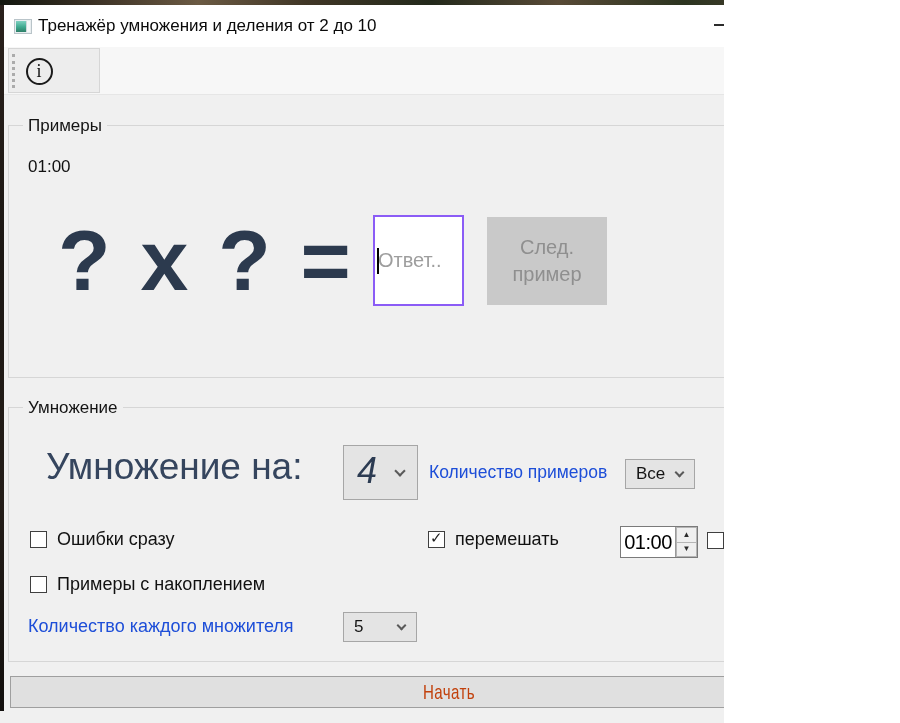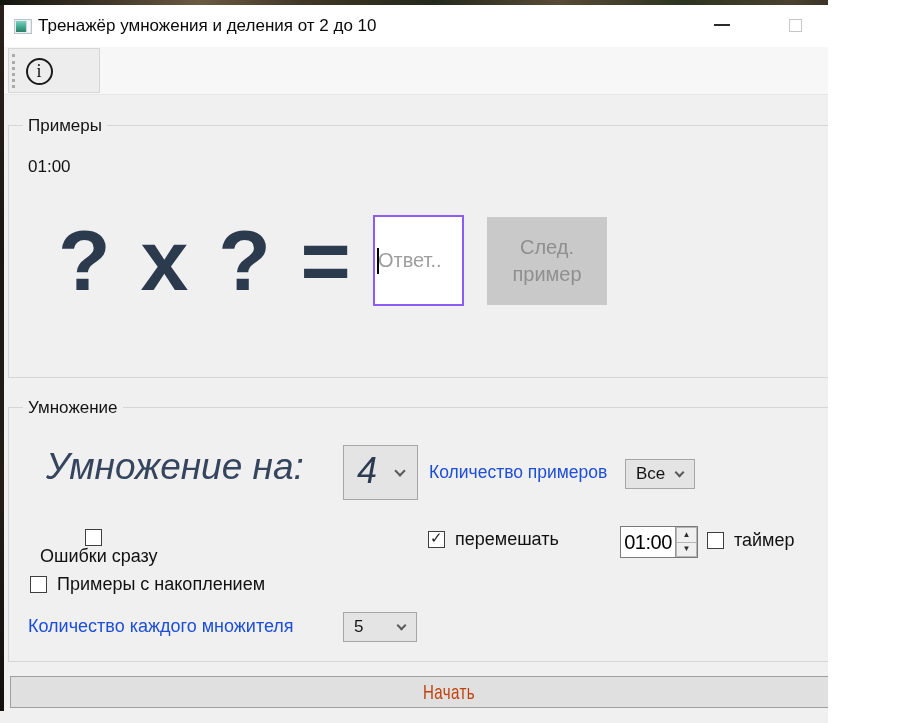--- a/index.html
+++ b/index.html
@@ -1,17 +1,17 @@
 <!DOCTYPE html>
 <html><head>
 <meta charset="utf-8">
 <style>
   * { margin:0; padding:0; box-sizing:border-box; }
   body { font-family:"Liberation Sans", sans-serif; }
-  .screen { position:relative; width:828px; height:723px; background:#f0f0f0; overflow:hidden; font-family:"Liberation Sans", sans-serif; }
+  .screen { position:relative; width:724px; height:723px; background:#f0f0f0; overflow:hidden; font-family:"Liberation Sans", sans-serif; }
 
   
   .desk-top { position:absolute; left:0; top:0; width:900px; height:5px;
     background:linear-gradient(90deg,#13170f 0%,#3a3024 10%,#6b5a43 22%,#403626 34%,#23291b 48%,#584a36 62%,#2c3420 76%,#4a4030 88%,#1a2013 100%); }
   .desk-left { position:absolute; left:0; top:5px; width:4px; height:706px;
     background:linear-gradient(180deg,#2a211c 0%,#1c1713 35%,#241d18 70%,#120f0d 100%); }
 
   .window { position:absolute; left:4px; top:5px; width:896px; height:718px; background:#f0f0f0; }
 
   
@@ -41,21 +41,21 @@
     font-size:86px; font-weight:700; color:#2c3a4e; letter-spacing:1px; word-spacing:4px; white-space:nowrap; }
 
   .answer-input { position:absolute; left:373px; top:215px; width:91px; height:91px; background:#ffffff; border:2px solid #8b5cf6; }
   .answer-placeholder { position:absolute; left:3px; top:0; height:87px; line-height:87px; font-size:20px; color:#9e9e9e; white-space:nowrap; }
   .text-caret { position:absolute; left:2px; top:31px; width:2px; height:26px; background:#000; }
 
   .next-btn { position:absolute; left:487px; top:217px; width:120px; height:88px; background:#c9c9c9; border:none;
     color:#8f8f8f; font-size:20px; line-height:1.35; text-align:center; display:flex; align-items:center; justify-content:center;
     font-family:"Liberation Sans", sans-serif; }
 
-  .settings-heading { position:absolute; left:46px; top:446px; font-size:37px; color:#35455e; white-space:nowrap;font-style:italic; }
+  .settings-heading { position:absolute; left:46px; top:446px; font-size:37px; color:#35455e; white-space:nowrap; }
 
   .combo { position:absolute; background:#e4e4e4; border:1px solid #a6a6a6; }
   .combo .chev { position:absolute; width:8px; height:8px; border-right:2px solid #5a5a5a; border-bottom:2px solid #5a5a5a; transform:rotate(45deg); }
   .combo-mult { left:343px; top:445px; width:75px; height:55px; }
   .combo-mult .val { position:absolute; left:13px; top:4px; font-size:36px; font-style:italic; color:#2c3b52; }
   .combo-mult .chev { right:13px; top:21px; }
   .combo-sm .val { position:absolute; left:10px; top:4px; font-size:17px; color:#141414; }
   .combo-sm .chev { right:11px; top:9px; width:7px; height:7px; }
   .combo-count { left:625px; top:459px; width:70px; height:30px; }
   .combo-factor { left:343px; top:612px; width:74px; height:30px; }
@@ -144,21 +144,21 @@
     <span class="val">4</span>
     <span class="chev"></span>
   </div>
 
   <div class="label-17" style="left:429px; top:462px;">Количество примеров</div>
   <div class="combo combo-sm combo-count">
     <span class="val">Все</span>
     <span class="chev"></span>
   </div>
 
-  <div class="cb" style="left:30px; top:529px;flex-direction:column;">
+  <div class="cb" style="left:30px; top:529px;">
     <span class="cb-box"></span>
     <span class="cb-label">Ошибки сразу</span>
   </div>
 
   <div class="cb" style="left:428px; top:529px;">
     <span class="cb-box">
       <span class="cb-mark">✓</span>
     </span>
     <span class="cb-label">перемешать</span>
   </div>

